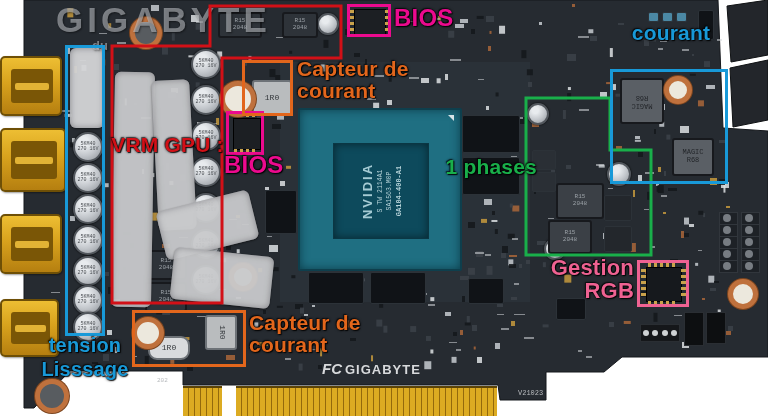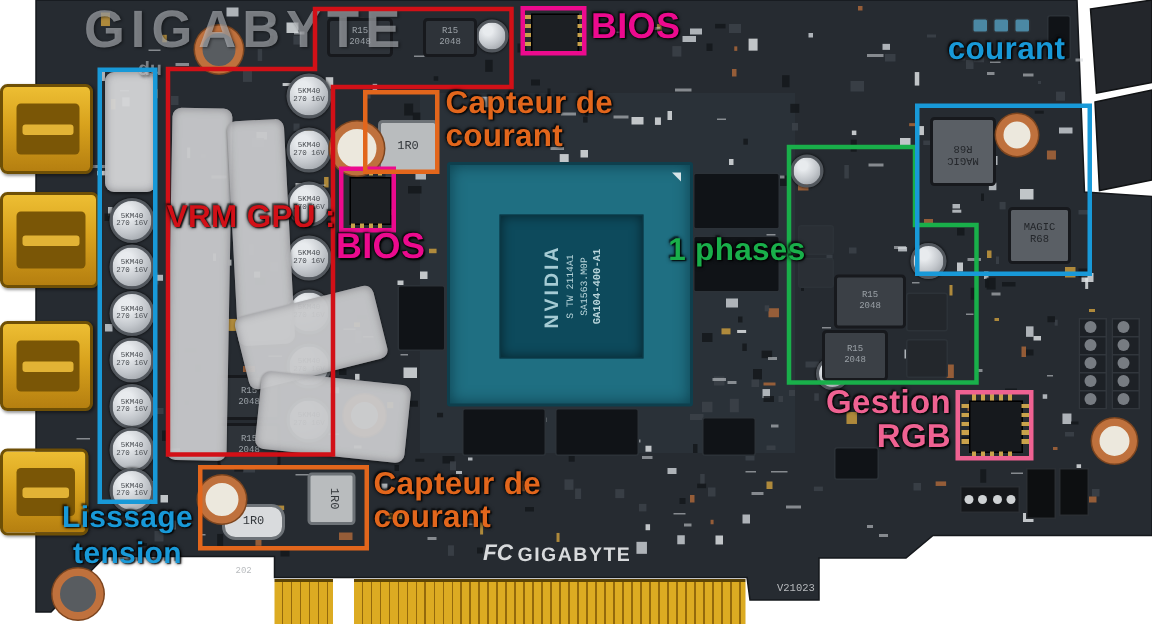--- a/index.html
+++ b/index.html
@@ -693,16 +693,16 @@
       <div>1 phases</div>
   </div>
   <div class="ann c-blue" style="left:612px;top:22px;width:118px;font-size:21px;text-align:center;">
       <div>courant</div>
   </div>
   <div class="ann c-pink" style="left:550px;top:256px;width:84px;font-size:22px;text-align:right;">
     <div>Gestion</div>
       <div>RGB</div>
   </div>
   <div class="ann c-blue" style="left:30px;top:334px;width:110px;font-size:20px;text-align:center;line-height:1.18;">
-    <div>Lisssage</div>
-      <div>tension</div>
+    <div>tension</div>
+      <div>Lisssage</div>
   </div>
 </div>
 
 </body></html>

